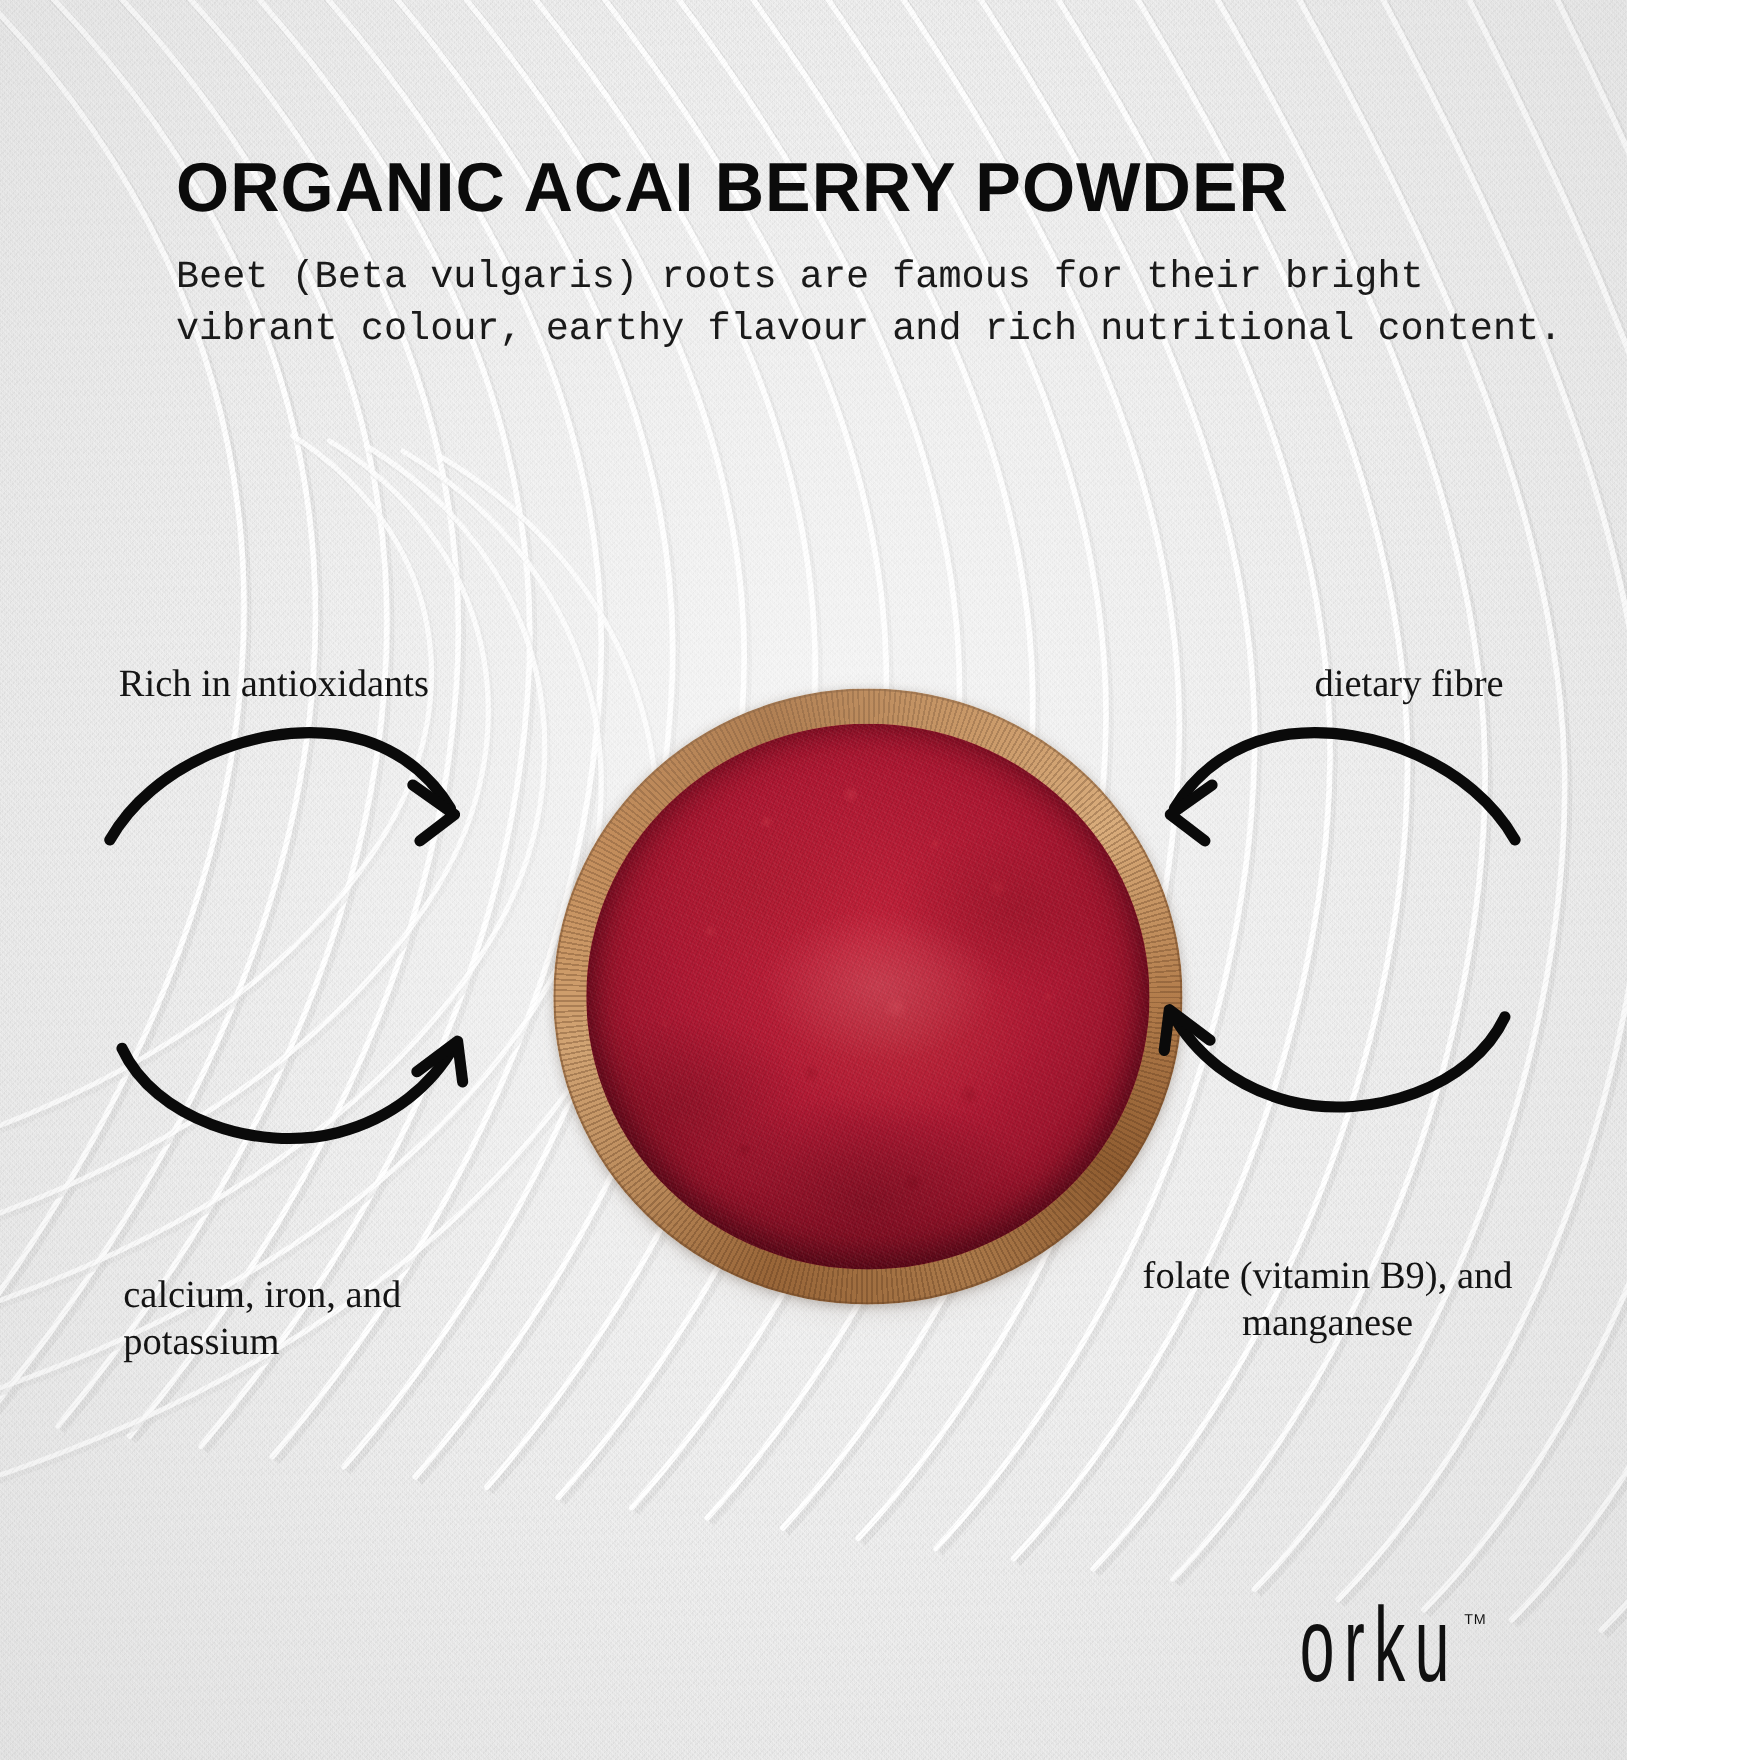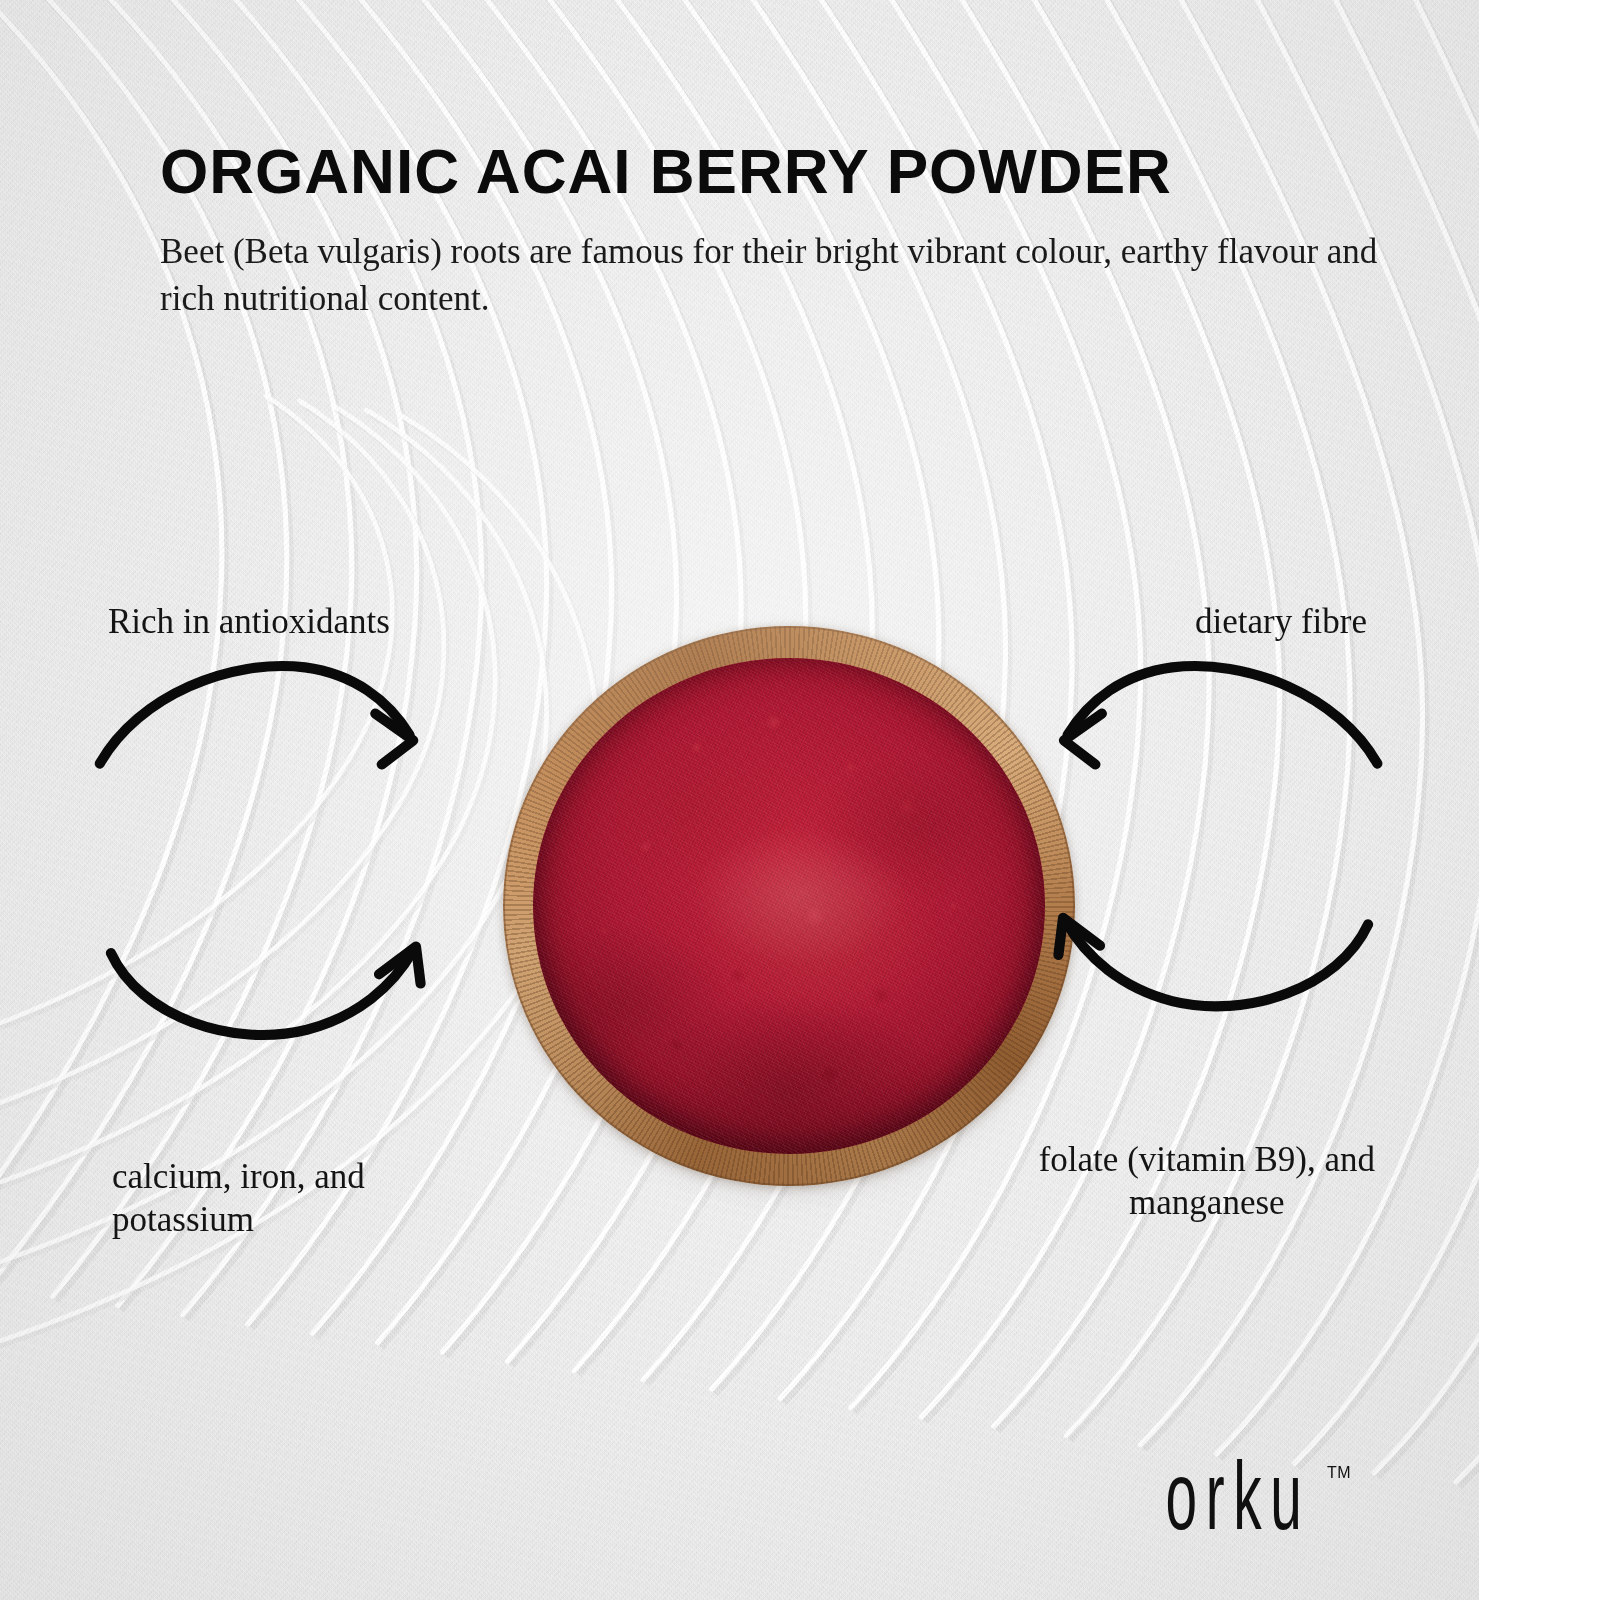--- a/index.html
+++ b/index.html
@@ -58,21 +58,21 @@
     font-size: 63px;
     line-height: 1.0;
     letter-spacing: 1.0px;
     color: #0b0b0b;
     margin: 0 0 26px 0;
     transform: scaleX(0.985);
     transform-origin: left center;
     white-space: nowrap;
   }
   .subtitle {
-    font-family: Liberation Serif, serif;
+    font-family: Liberation Mono, monospace;
     font-size: 35px;
     line-height: 1.33;
     color: #1a1a1a;
     margin: 0;
     max-width: 1265px;
   }
 
   
   .bowl-wrap {
     position: absolute;
@@ -203,23 +203,23 @@
     font-size: 86px;
     font-weight: 300;
     letter-spacing: 13px;
     color: #101010;
     transform: scaleX(0.66) scaleY(1.12);
     transform-origin: right bottom;
     line-height: .86;
   }
   .logo-tm {
     font-family: "Liberation Sans", sans-serif;
-    font-size: 16px;
+    font-size: 13px;
     color: #101010;
-    margin-left: 17px;
+    margin-left: 5px;
     margin-bottom: 6px;
     letter-spacing: .5px;
   }
 </style>
 </head>
 <body>
 
 <div id="poster">
 
   <div class="bg-base"></div>

